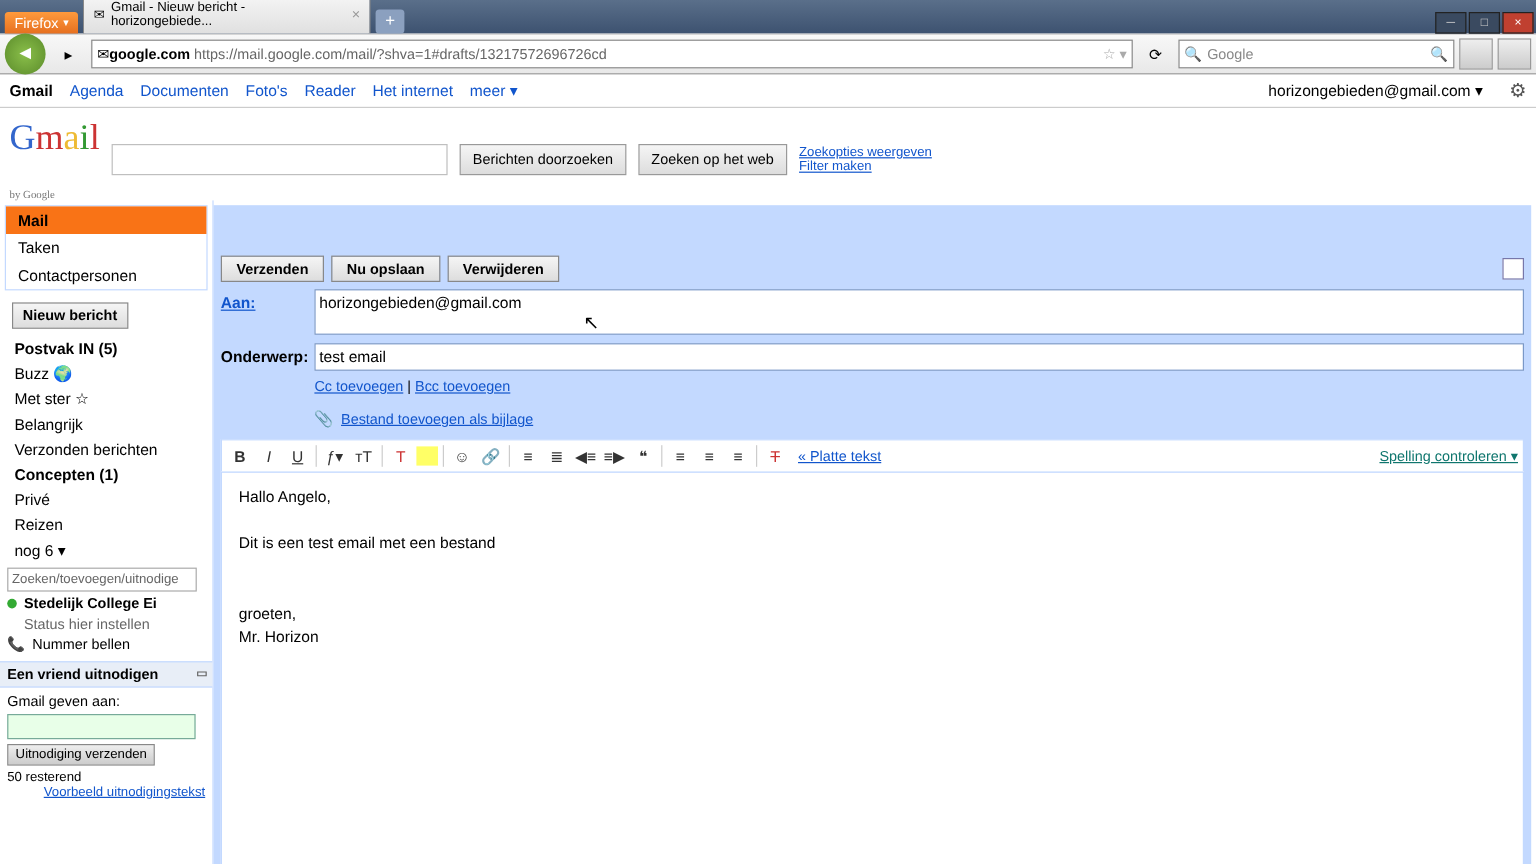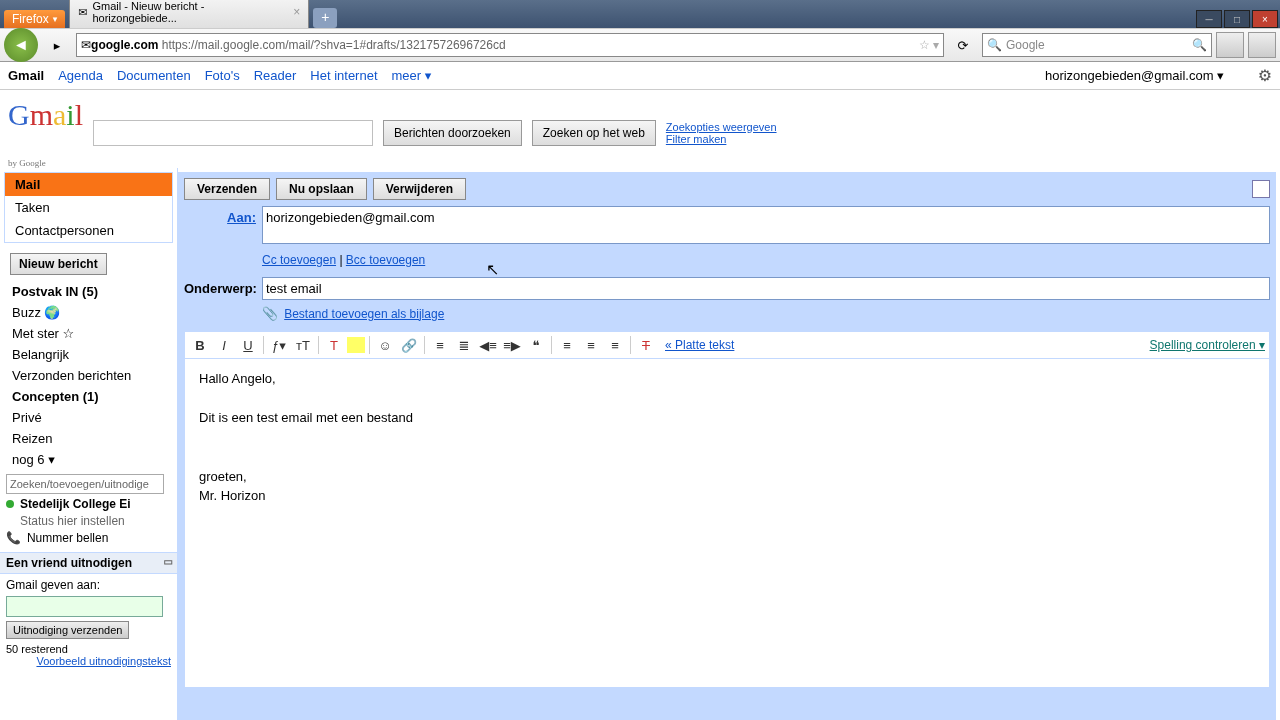--- a/index.html
+++ b/index.html
@@ -21,21 +21,21 @@
 .urlbar { flex:1; height:24px; border:1px solid #888; background:#fff; display:flex; align-items:center; padding:0 4px; font-size:12px; }
 .urlbar .domain { font-weight:bold; }
 .urlstar { margin-left:auto; color:#aaa; }
 .searchbar { width:230px; height:24px; border:1px solid #888; background:#fff; display:flex; align-items:center; padding:0 4px; font-size:12px; color:#888; }
 .endbtn { width:28px; height:26px; background:linear-gradient(#eee,#ccc); border:1px solid #999; }
 
 
 .glinks { height:28px; border-bottom:1px solid #ccc; display:flex; align-items:center; padding:0 8px; font-size:13px; }
 .glinks a { color:#1155cc; text-decoration:none; margin-right:14px; cursor:pointer; }
 .glinks a.active { color:#000; font-weight:bold; }
-.glinks .right { margin-left:auto; display:flex; align-items:center; gap:20px; }
+.glinks .right { margin-left:auto; display:flex; align-items:center; gap:8px; }
 .gear { font-size:16px; color:#555; }
 
 
 .ghead { display:flex; align-items:center; padding:8px 8px 0 8px; gap:10px; }
 .glogo { font-family: Georgia, serif; font-size:30px; }
 .glogo .g1{color:#3366cc} .glogo .g2{color:#cc3333} .glogo .g3{color:#eebb33} .glogo .g5{color:#339933} .glogo .g6{color:#cc3333}
 .glogo sub { font-size:9px; color:#777; font-family:Liberation Serif, serif; }
 .sbox { height:26px; border:1px solid #bfbfbf; width:280px; }
 .sbtn { height:26px; padding:0 10px; background:linear-gradient(#f5f5f5,#ddd); border:1px solid #999; font-size:12px; cursor:pointer; }
 .slinks { font-size:11px; }
@@ -56,26 +56,26 @@
 .chat-h span:last-child, .inv-h span:last-child { margin-left:auto; font-size:10px; color:#666; letter-spacing:-2px; }
 .chatbox { padding:4px 6px; font-size:12px; }
 .chatin { width:96%; border:1px solid #aaa; padding:3px; font-size:11px; color:#666; }
 .presence { display:flex; align-items:center; gap:6px; padding:3px 0; }
 .dot { width:8px; height:8px; border-radius:50%; background:#3a3; }
 .invite-in { width:95%; border:1px solid #7a9; background:#e8ffe8; padding:2px; margin:4px 0; }
 .invbtn { padding:2px 6px; background:linear-gradient(#eee,#ccc); border:1px solid #888; font-size:11px; }
 
 
 .compose-pane { flex:1; background:#c3d9ff; padding:6px; margin:4px 4px 0 0; position:relative; }
-.btnrow { display:flex; align-items:center; gap:6px; margin-bottom:6px; }
+.btnrow { display:flex; align-items:center; gap:6px; margin-bottom:6px;margin-top:36px; }
 .abtn { padding:3px 12px; background:linear-gradient(#f5f5f5,#ddd); border:1px solid #888; font-weight:bold; font-size:12px; cursor:pointer; }
 .autosave { color:#223; font-size:12px; margin-left:6px; }
 .popicon { margin-left:auto; width:18px; height:18px; background:#fff; border:1px solid #77a; }
 .field { display:flex; margin-bottom:4px; }
-.flabel { width:78px; text-align:right; padding:4px 6px 0 0; font-size:13px; }
+.flabel { width:78px; padding:4px 6px 0 0; font-size:13px; }
 .flabel a { color:#1155cc; text-decoration:underline; font-weight:bold; }
 .ftext { flex:1; }
 .ftext textarea, .ftext input { width:100%; border:1px solid #7a98c8; padding:3px; font-size:13px; resize:none; font-family:Arial; }
 .ccl { font-size:12px; padding:2px 0 6px 0; }
 .ccl a { color:#1155cc; text-decoration:underline; cursor:pointer; }
 .attach { padding:2px 0 6px 0; display:flex; align-items:center; gap:6px; }
 .clip { color:#666; }
 .attach a { color:#1155cc; text-decoration:underline; font-size:12px; cursor:pointer; }
 
 .toolbar { background:#fff; border:1px solid #c3d9ff; border-bottom:none; display:flex; align-items:center; padding:2px 4px; gap:2px; }
@@ -207,28 +207,28 @@
       <button class="abtn">Verzenden</button>
       <button class="abtn">Nu opslaan</button>
       <button class="abtn">Verwijderen</button>
       <div class="popicon"></div>
     </div>
     <div class="field">
       <div class="flabel"><a>Aan:</a></div>
       <div class="ftext"><textarea rows="2" style="">horizongebieden@gmail.com</textarea></div>
     </div>
     <div class="field">
+      <div class="flabel" style="font-weight:bold">Onderwerp:</div>
+      <div class="ftext"><input value="test email" style=""></div>
+    </div>
+    <div class="field">
       <div class="flabel"></div>
       <div class="ftext ccl">
         <a>Cc toevoegen</a> | <a>Bcc toevoegen</a>
       </div>
-    </div>
-    <div class="field">
-      <div class="flabel" style="font-weight:bold">Onderwerp:</div>
-      <div class="ftext"><input value="test email" style=""></div>
     </div>
     <div class="field">
       <div class="flabel"></div>
       <div class="ftext attach">
         <span class="clip">📎</span>
         <a>Bestand toevoegen als bijlage</a>
       </div>
     </div>
 
     <div class="toolbar">

